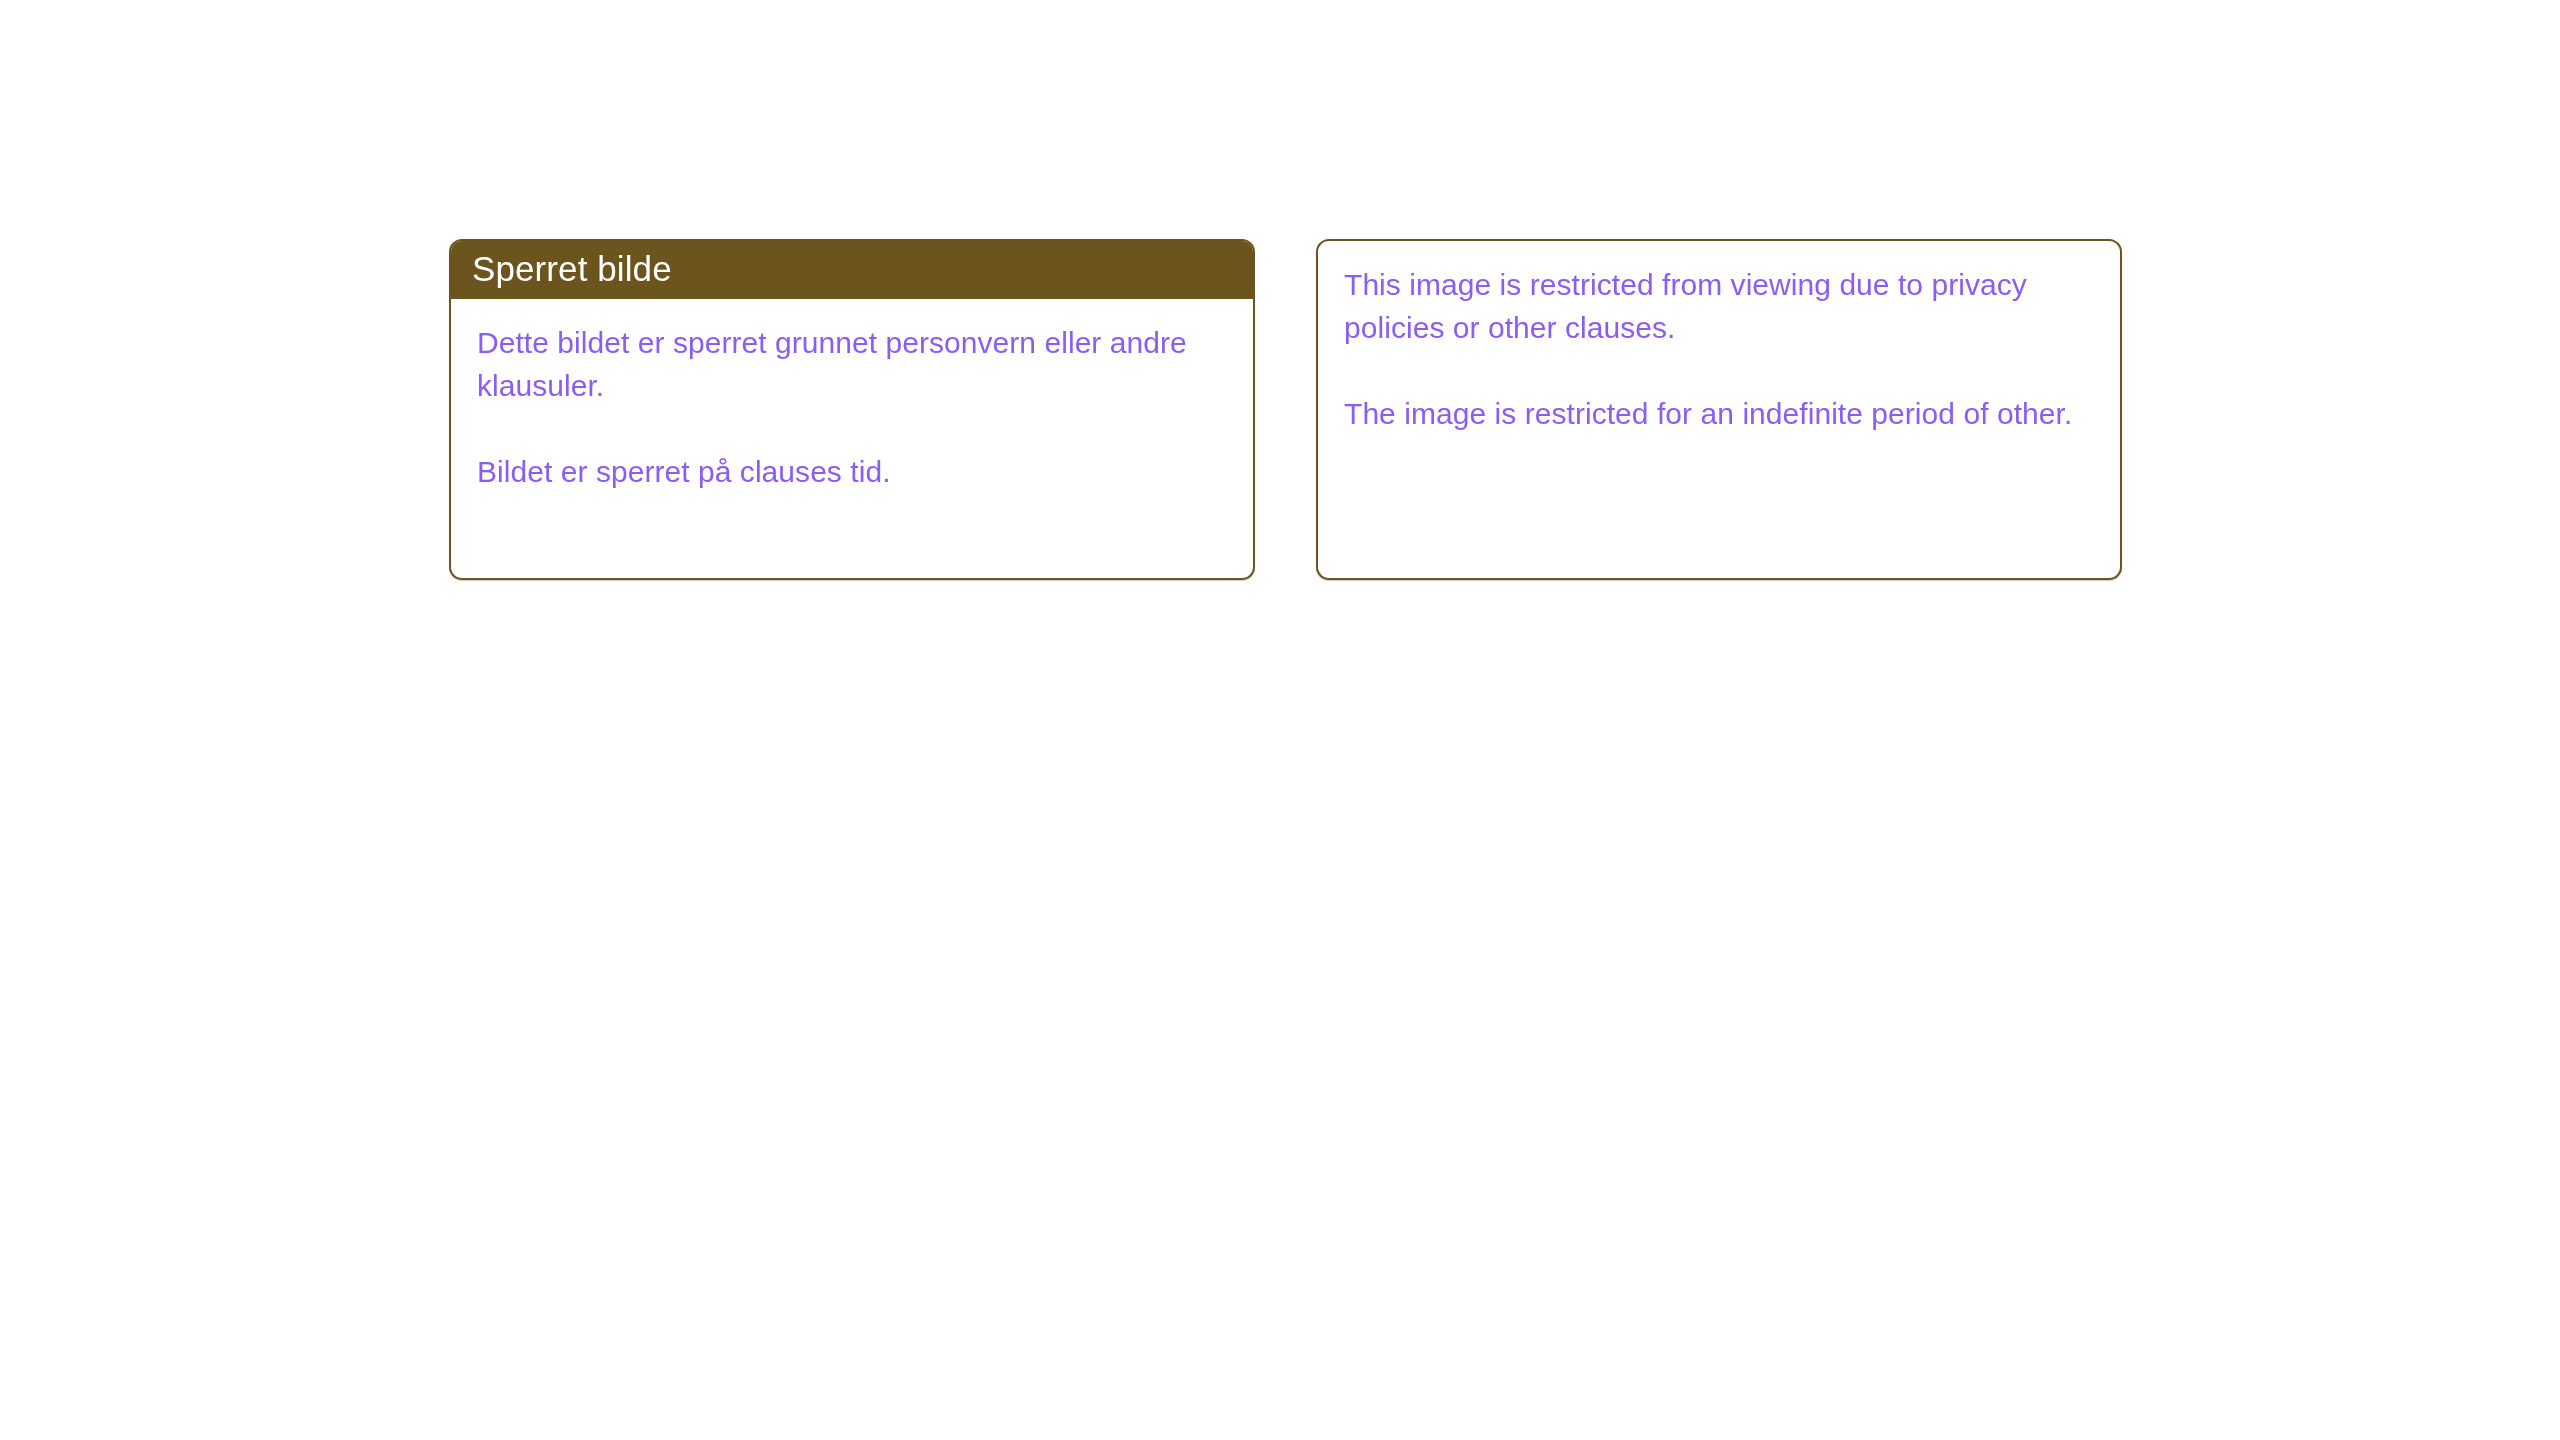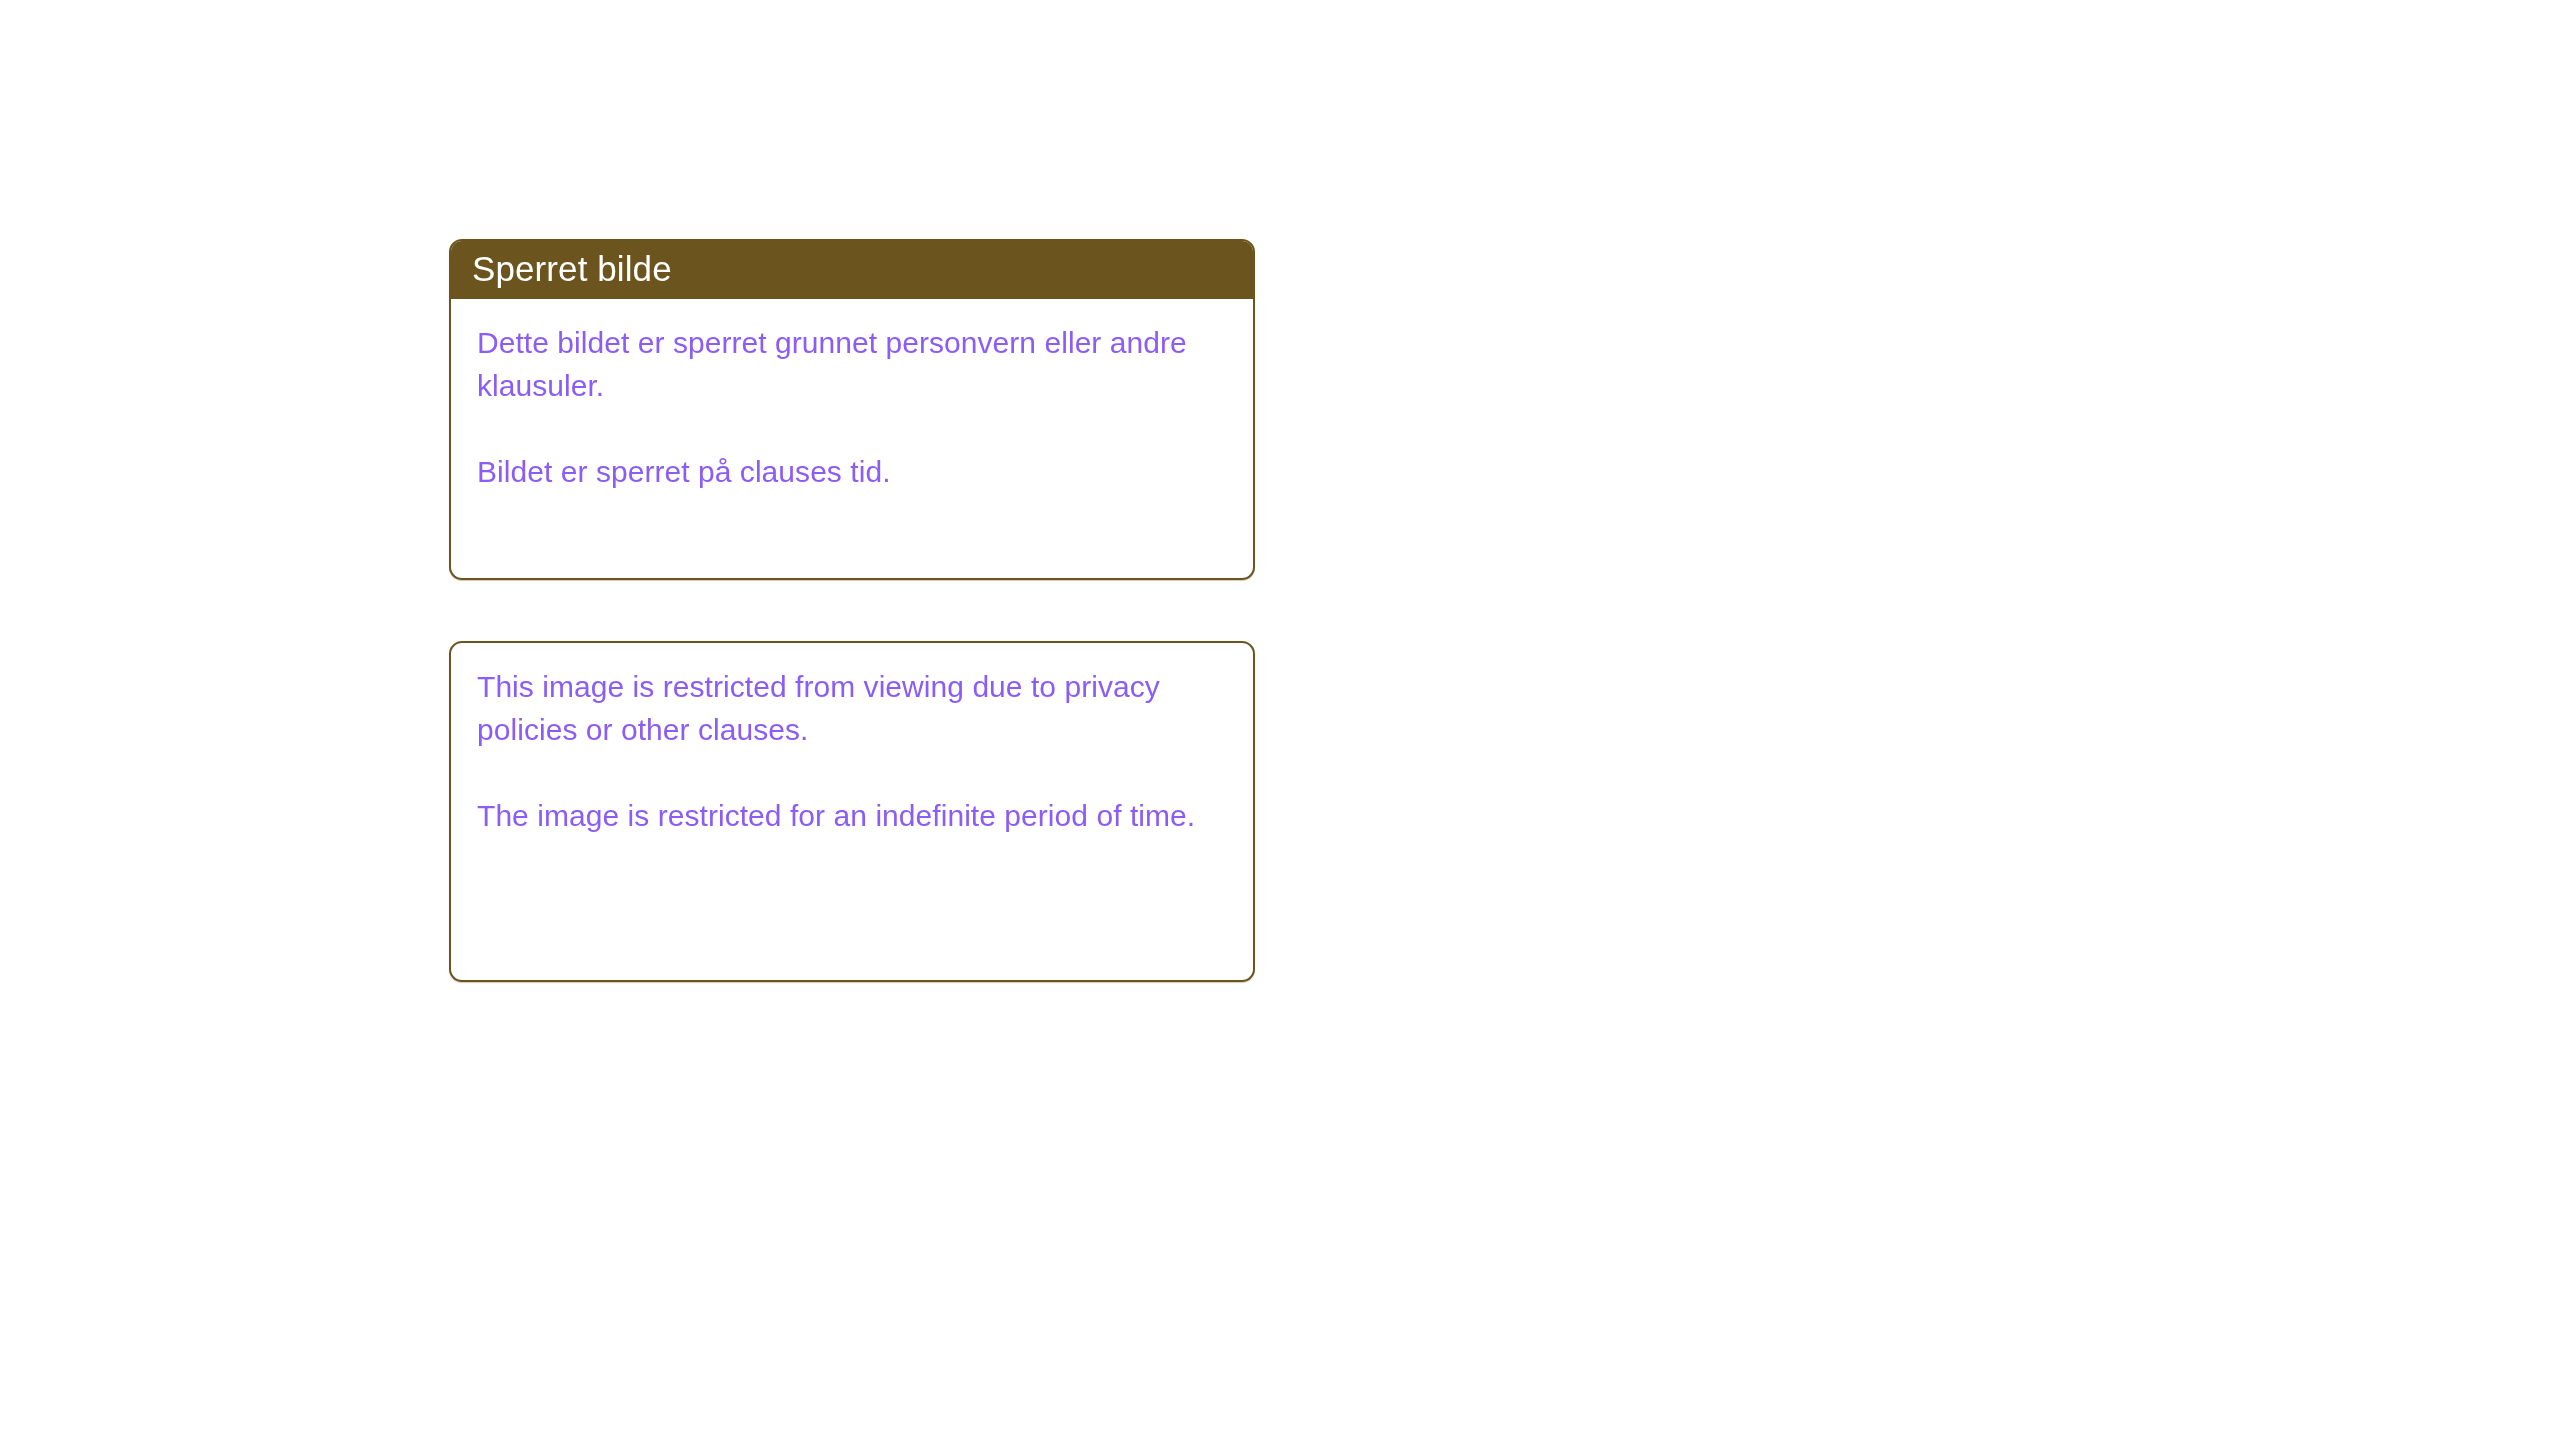--- a/index.html
+++ b/index.html
@@ -19,21 +19,21 @@
     position: relative;
     width: 2560px;
     height: 1440px;
   }
 
   .cards-row {
     position: absolute;
     left: 449px;
     top: 239px;
     display: flex;
-    flex-direction: column;
+    flex-direction: row;
     align-items: flex-start;
     gap: 61px;
   }
 
   .notice-card {
     background: #ffffff;
     border: 2px solid #6b541d;
     border-radius: 13px;
     box-sizing: border-box;
     overflow: hidden;
@@ -104,18 +104,18 @@
         <p class="card-paragraph">Dette bildet er sperret grunnet personvern eller andre klausuler.</p>
         <div class="paragraph-gap"></div>
         <p class="card-paragraph">Bildet er sperret på clauses tid.</p>
       </div>
     </div>
 
     <div class="notice-card card-en">
       <div class="card-body">
         <p class="card-paragraph">This image is restricted from viewing due to privacy policies or other clauses.</p>
         <div class="paragraph-gap"></div>
-        <p class="card-paragraph">The image is restricted for an indefinite period of time.</p>
+        <p class="card-paragraph">The image is restricted for an indefinite period of other.</p>
       </div>
     </div>
 
   </div>
 </div>
 
 </body></html>

